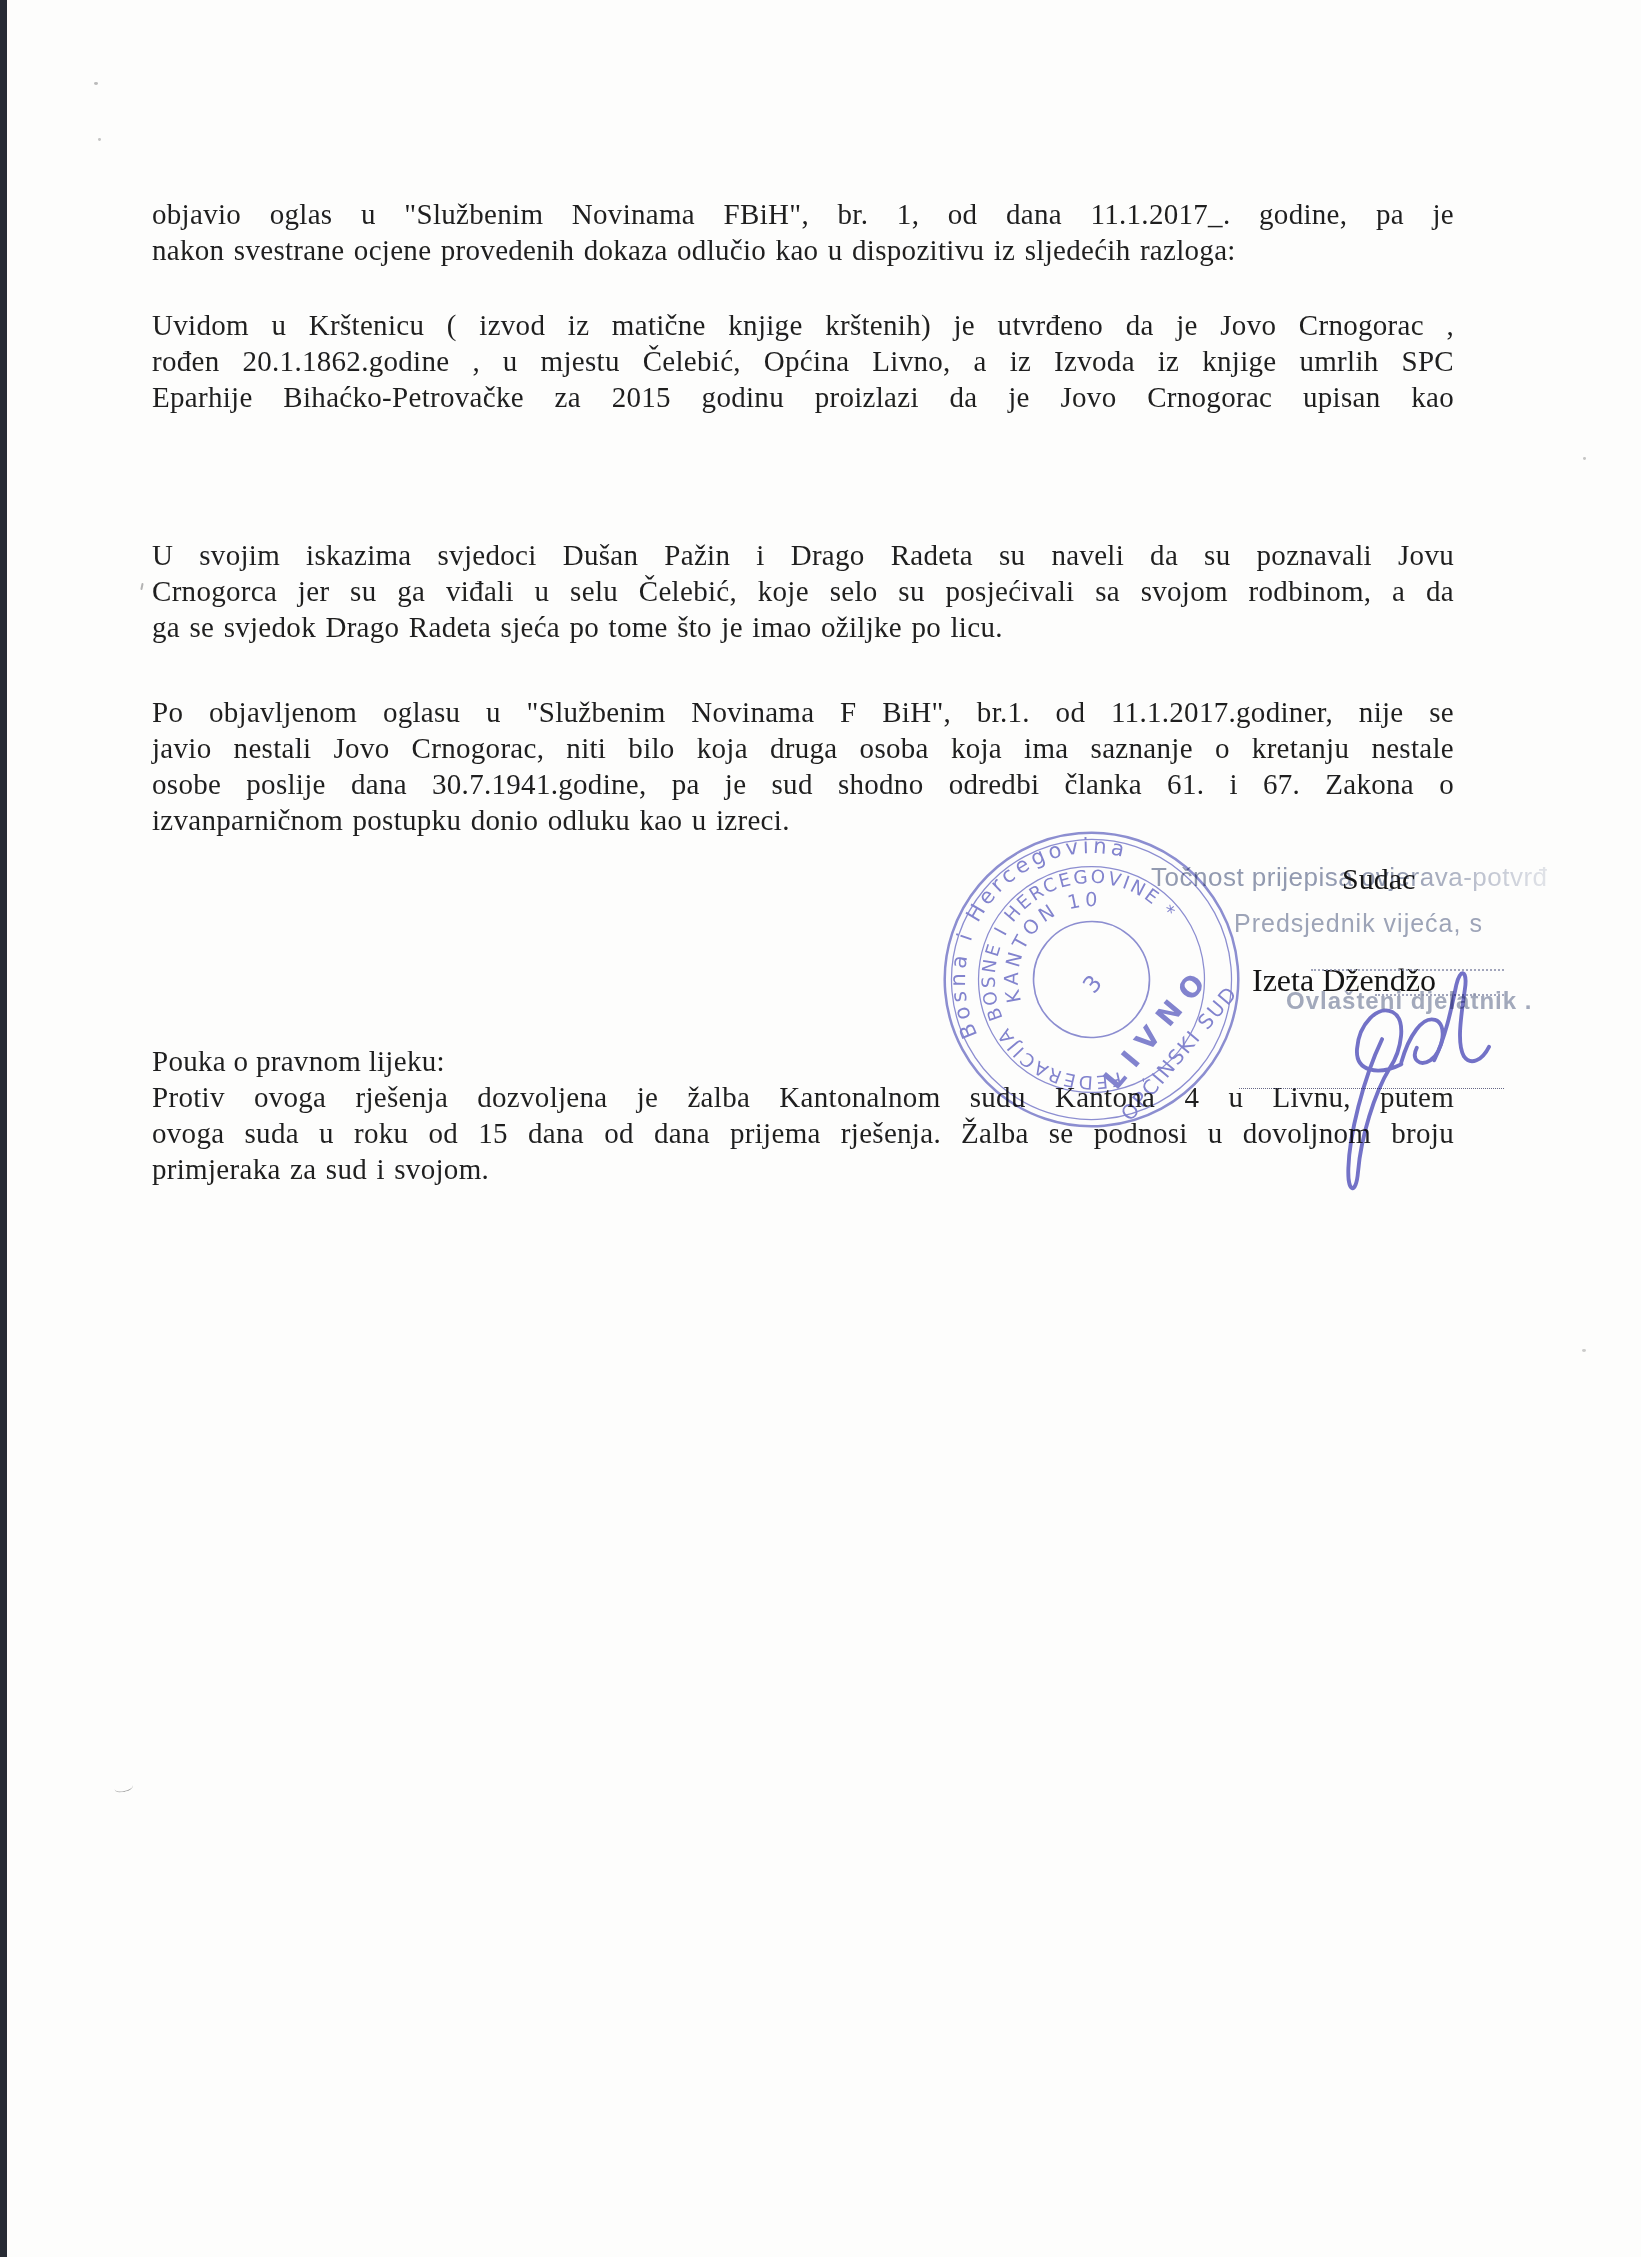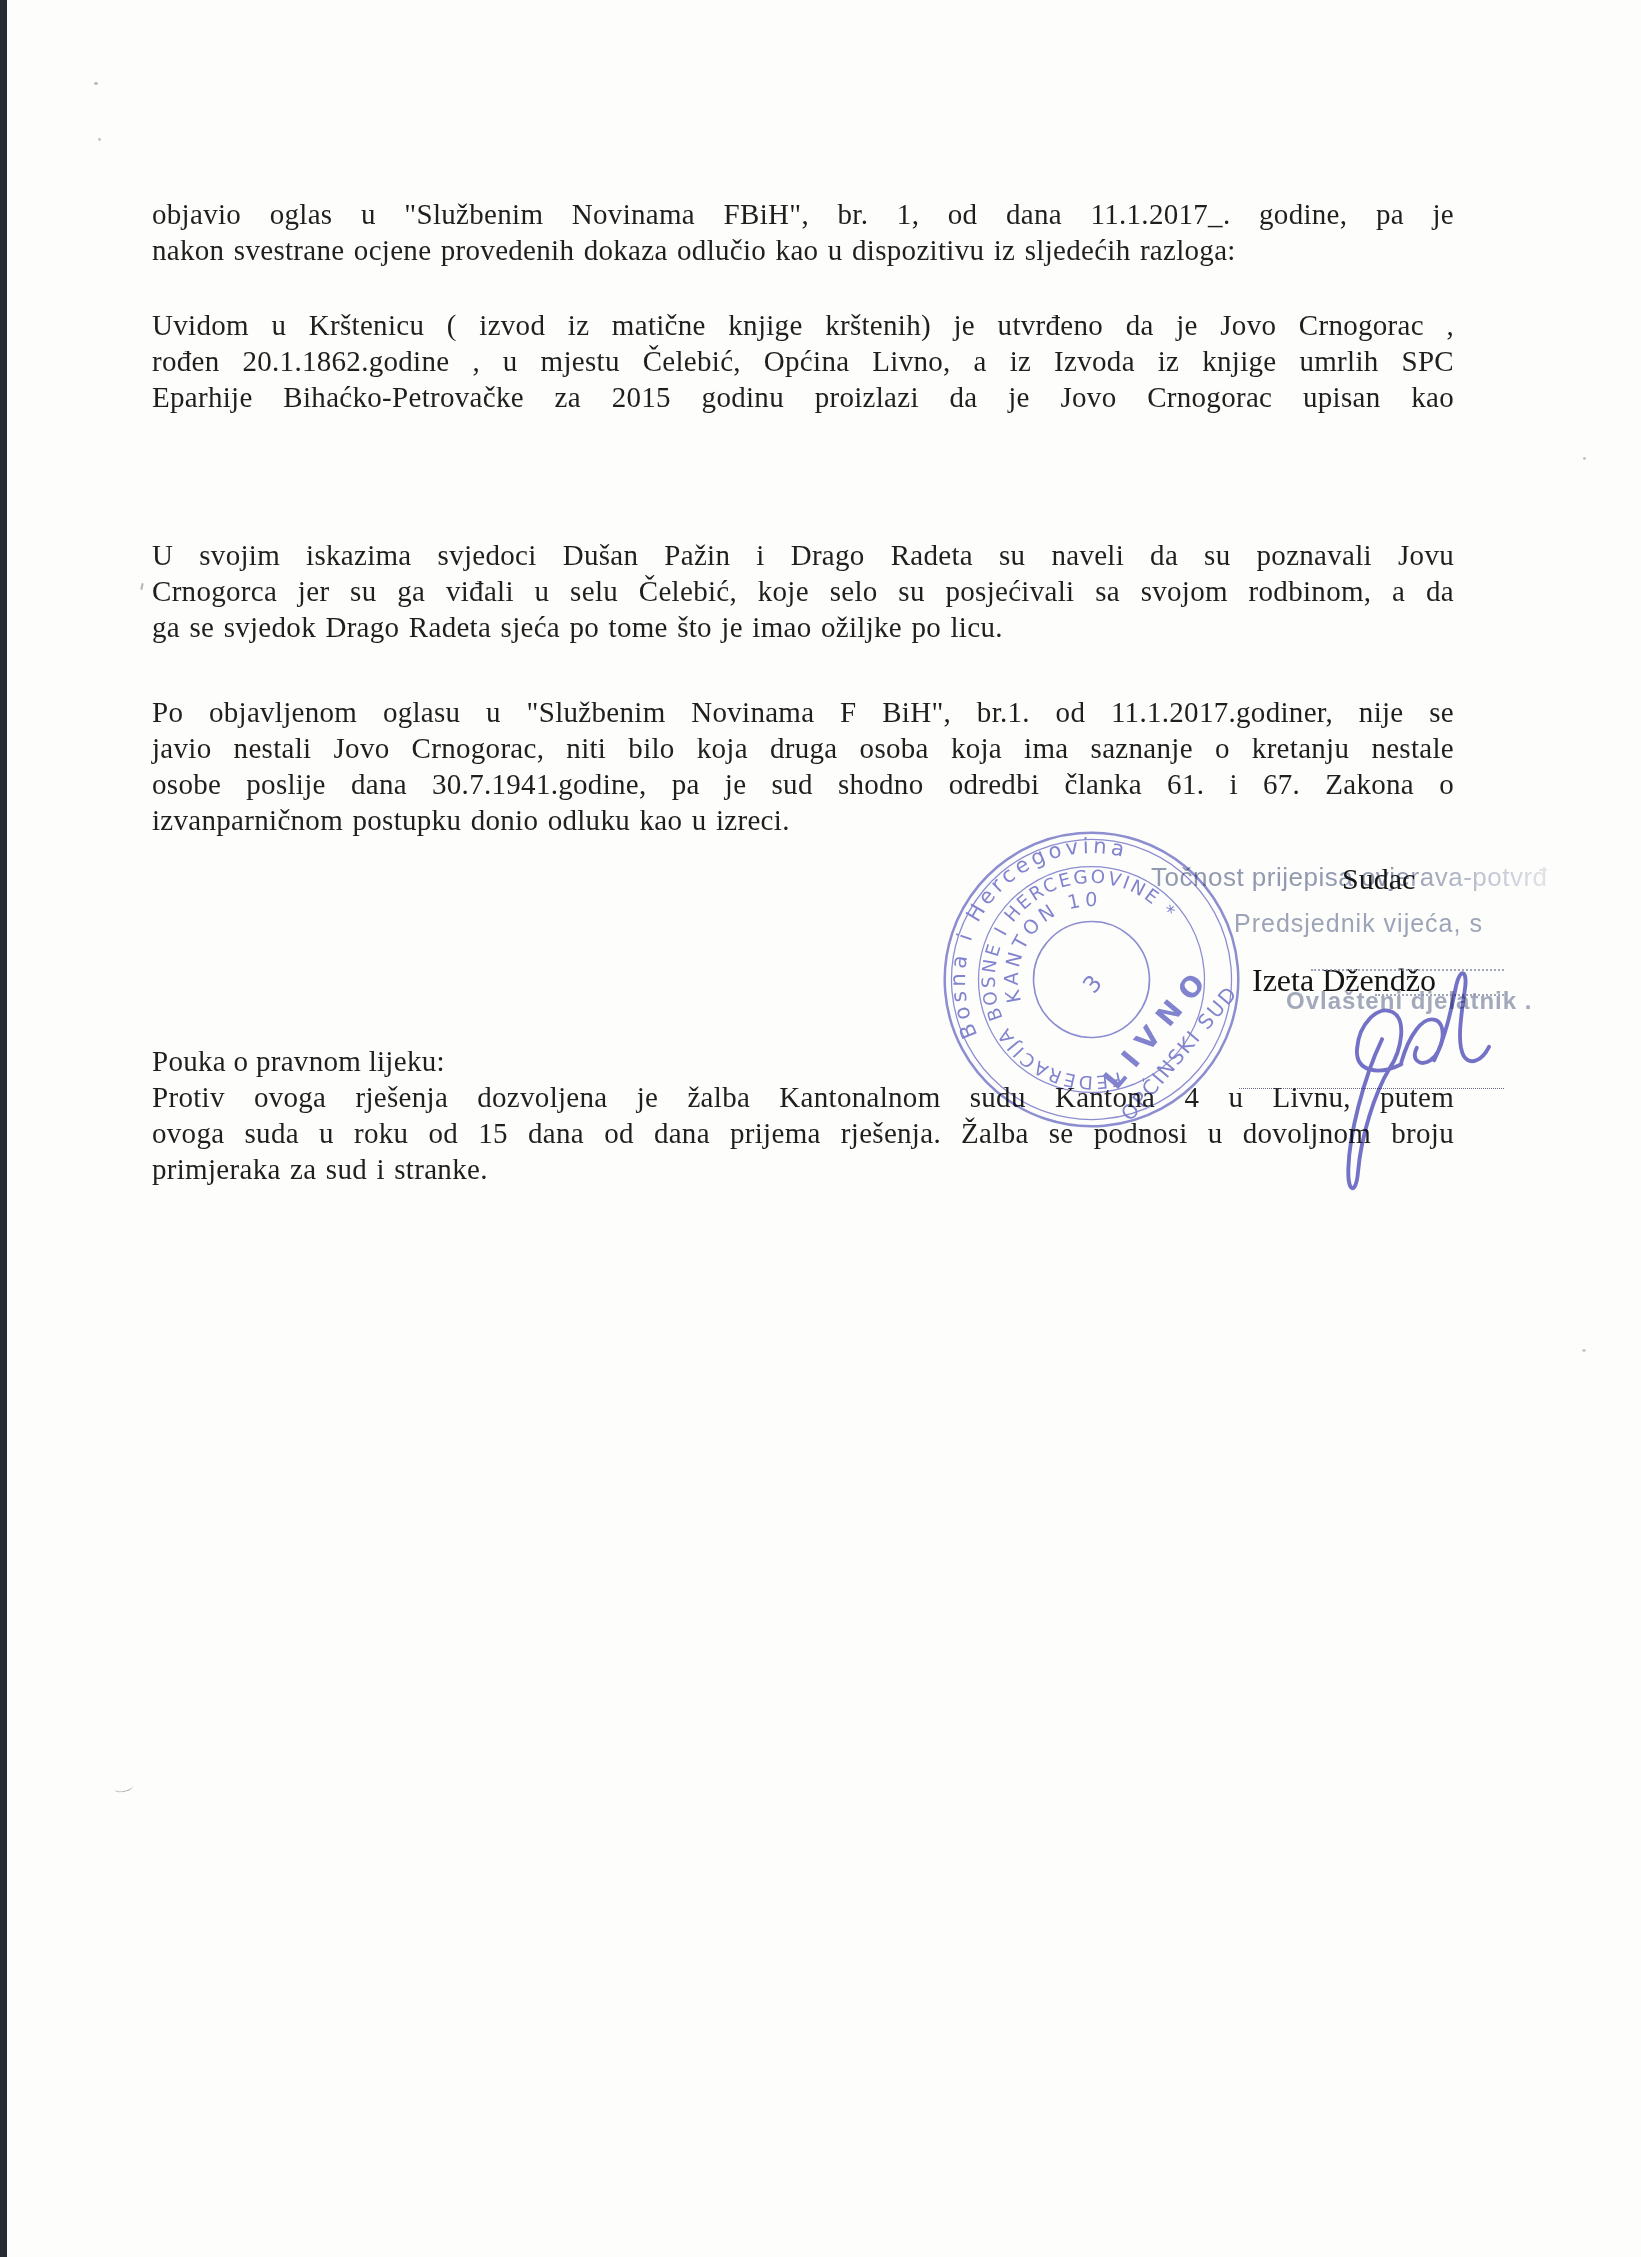--- a/index.html
+++ b/index.html
@@ -88,21 +88,21 @@
     <div class="jl">Po objavljenom oglasu u "Službenim Novinama F BiH", br.1. od 11.1.2017.godiner, nije se</div>
     <div class="jl">javio nestali Jovo Crnogorac, niti bilo koja druga osoba koja ima saznanje o kretanju nestale</div>
     <div class="jl">osobe poslije dana 30.7.1941.godine, pa je sud shodno odredbi članka 61. i 67. Zakona o</div>
     <div class="ll">izvanparničnom postupku donio odluku kao u izreci.</div>
   </div>
 
   <div class="heading-line" style="top:1043px">Pouka o pravnom lijeku:</div>
   <div class="para" style="top:1079px">
     <div class="jl">Protiv ovoga rješenja dozvoljena je žalba Kantonalnom sudu Kantona 4 u Livnu, putem</div>
     <div class="jl">ovoga suda u roku od 15 dana od dana prijema rješenja. Žalba se podnosi u dovoljnom broju</div>
-    <div class="ll">primjeraka za sud i stranke.</div>
+    <div class="ll">primjeraka za sud i svojom.</div>
   </div>
 
   <div class="cert cert-1">Točnost prijepisa ovjerava-potvrđ</div>
   <div class="cert cert-2">Predsjednik vijeća, s</div>
   <div class="cert cert-3">Ovlašteni djelatnik .</div>
 
   <div class="judge-title">Sudac</div>
   <div class="judge-name">Izeta Džendžo</div>
 
   <div class="dotline dl-0"></div>

